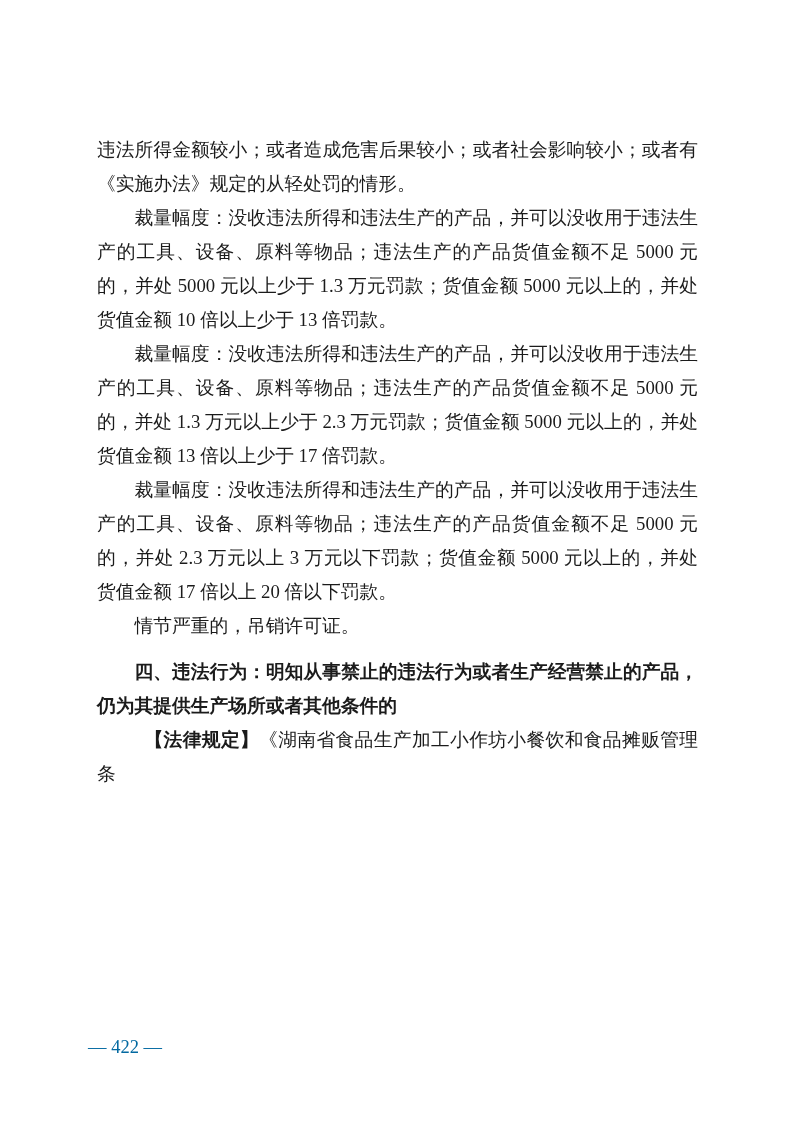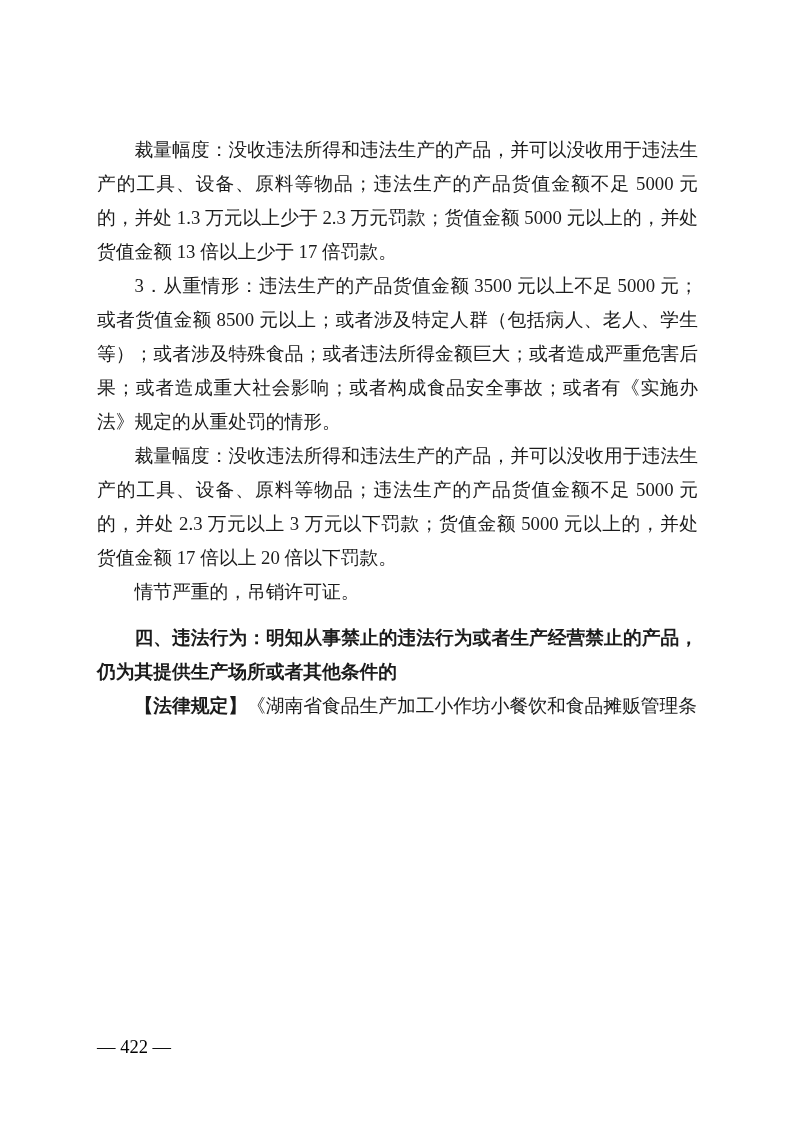--- a/index.html
+++ b/index.html
@@ -38,37 +38,39 @@
     text-indent: 2em;
   }
   .heading {
     font-family: "Liberation Sans", "DejaVu Sans", sans-serif;
     font-weight: 700;
     margin-top: 12px;
   }
   .law-label {
     font-family: "Liberation Sans", "DejaVu Sans", sans-serif;
     font-weight: 700;
+    margin-left: 10px;
   }
   .page-footer {
     position: absolute;
-    left: 97px;
+    left: 88px;
     top: 1030px;
     font-size: 18.5px;
     line-height: 34px;
-    color: #000000;
+    color: #0369a1;
   }
 </style>
 </head>
 <body>
 
 <div class="page">
   <main class="content">
+    <p class="para">违法所得金额较小；或者造成危害后果较小；或者社会影响较小；或者有《实施办法》规定的从轻处罚的情形。</p>
+    <p class="para indent">裁量幅度：没收违法所得和违法生产的产品，并可以没收用于违法生产的工具、设备、原料等物品；违法生产的产品货值金额不足 5000 元的，并处 5000 元以上少于 1.3 万元罚款；货值金额 5000 元以上的，并处货值金额 10 倍以上少于 13 倍罚款。</p>
     <p class="para indent">裁量幅度：没收违法所得和违法生产的产品，并可以没收用于违法生产的工具、设备、原料等物品；违法生产的产品货值金额不足 5000 元的，并处 1.3 万元以上少于 2.3 万元罚款；货值金额 5000 元以上的，并处货值金额 13 倍以上少于 17 倍罚款。</p>
-    <p class="para indent">3．从重情形：违法生产的产品货值金额 3500 元以上不足 5000 元；或者货值金额 8500 元以上；或者涉及特定人群（包括病人、老人、学生等）；或者涉及特殊食品；或者违法所得金额巨大；或者造成严重危害后果；或者造成重大社会影响；或者构成食品安全事故；或者有《实施办法》规定的从重处罚的情形。</p>
     <p class="para indent">裁量幅度：没收违法所得和违法生产的产品，并可以没收用于违法生产的工具、设备、原料等物品；违法生产的产品货值金额不足 5000 元的，并处 2.3 万元以上 3 万元以下罚款；货值金额 5000 元以上的，并处货值金额 17 倍以上 20 倍以下罚款。</p>
     <p class="para indent">情节严重的，吊销许可证。</p>
     <p class="para indent heading">四、违法行为：明知从事禁止的违法行为或者生产经营禁止的产品，仍为其提供生产场所或者其他条件的</p>
     <p class="para indent"><span class="law-label">【法律规定】</span><span>《湖南省食品生产加工小作坊小餐饮和食品摊贩管理条</span></p>
   </main>
 
   <footer class="page-footer">
     <span>— 422 —</span>
   </footer>
 </div>

